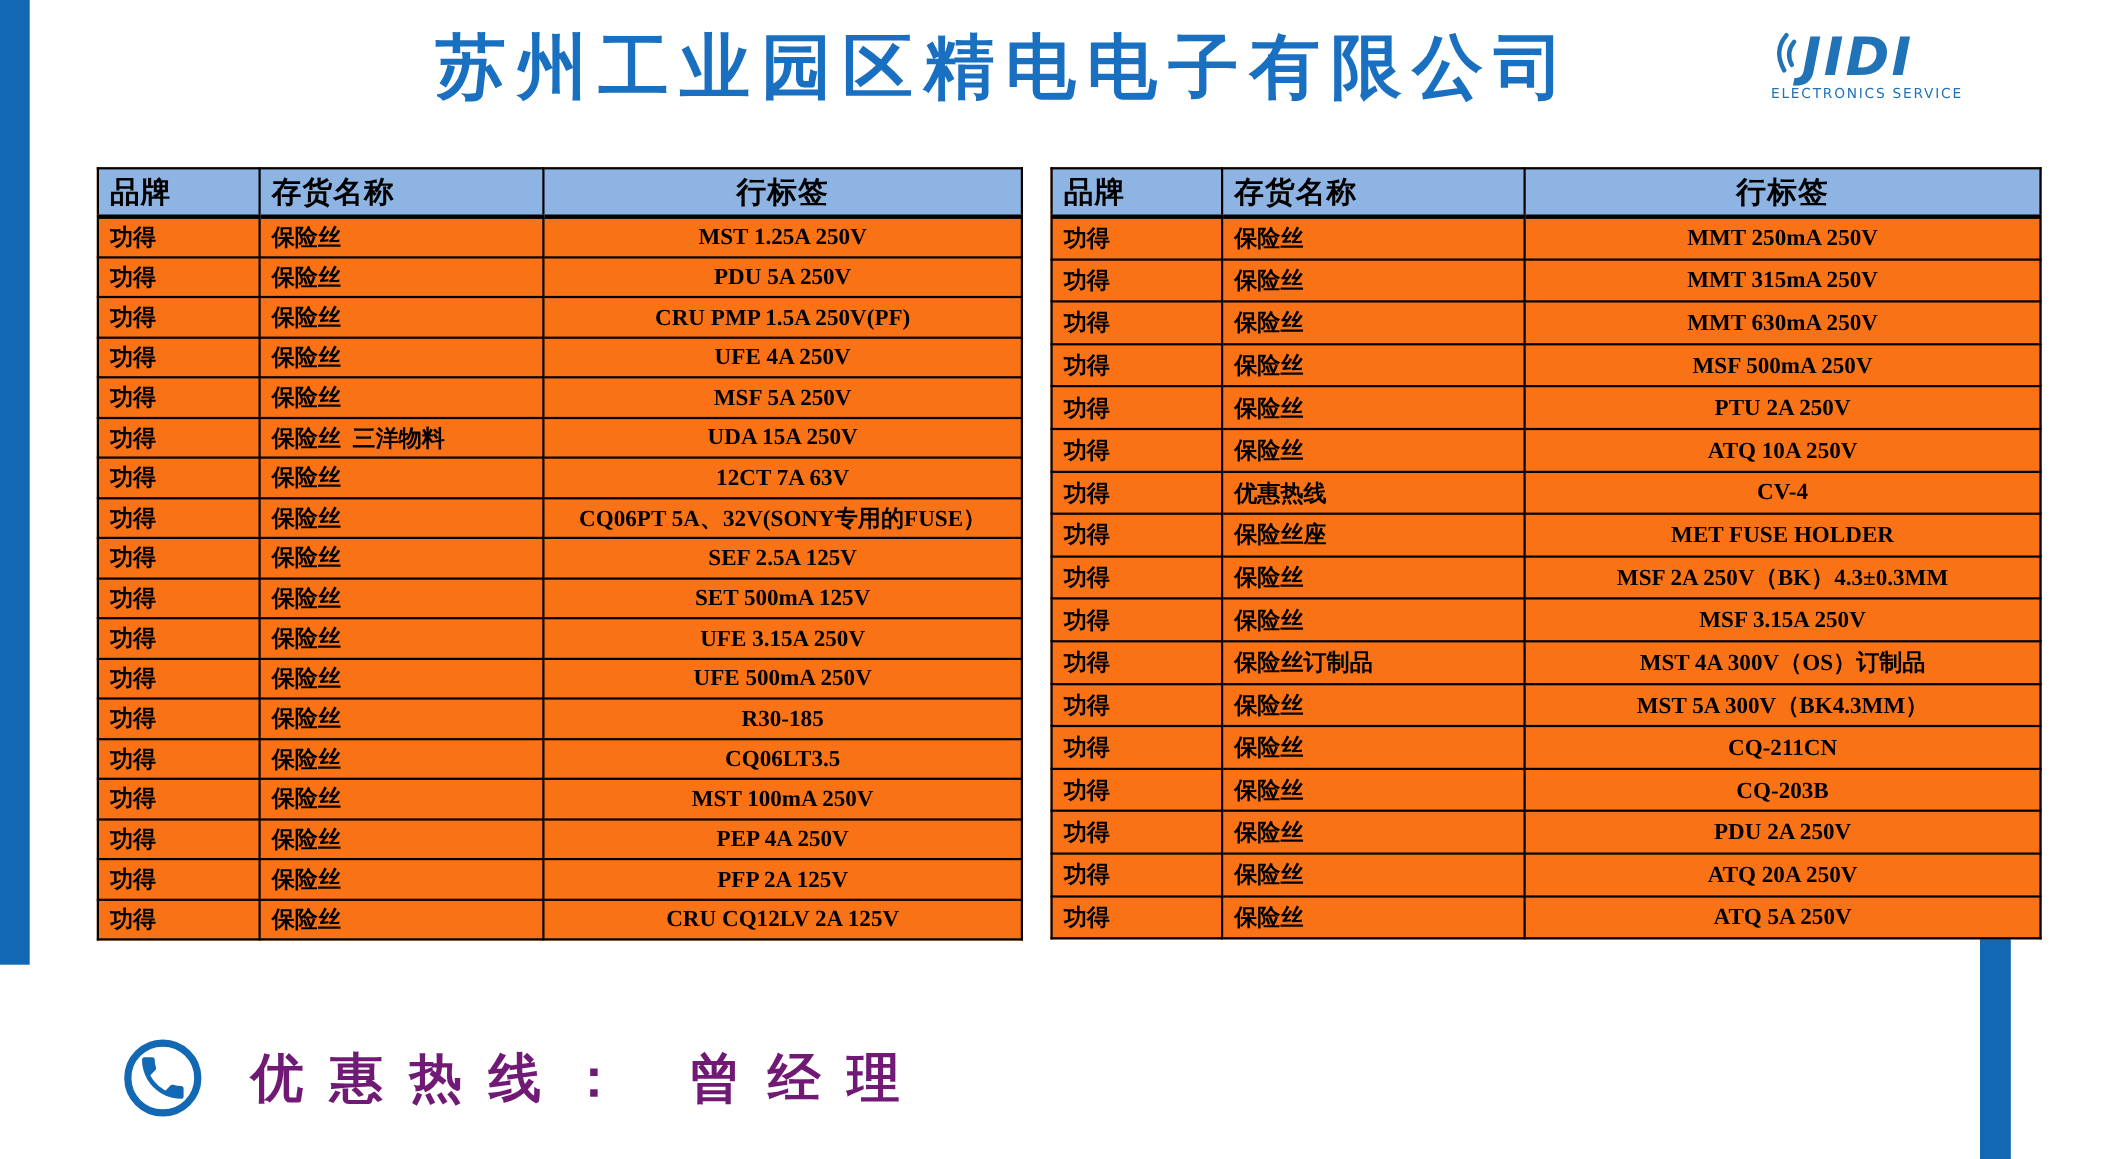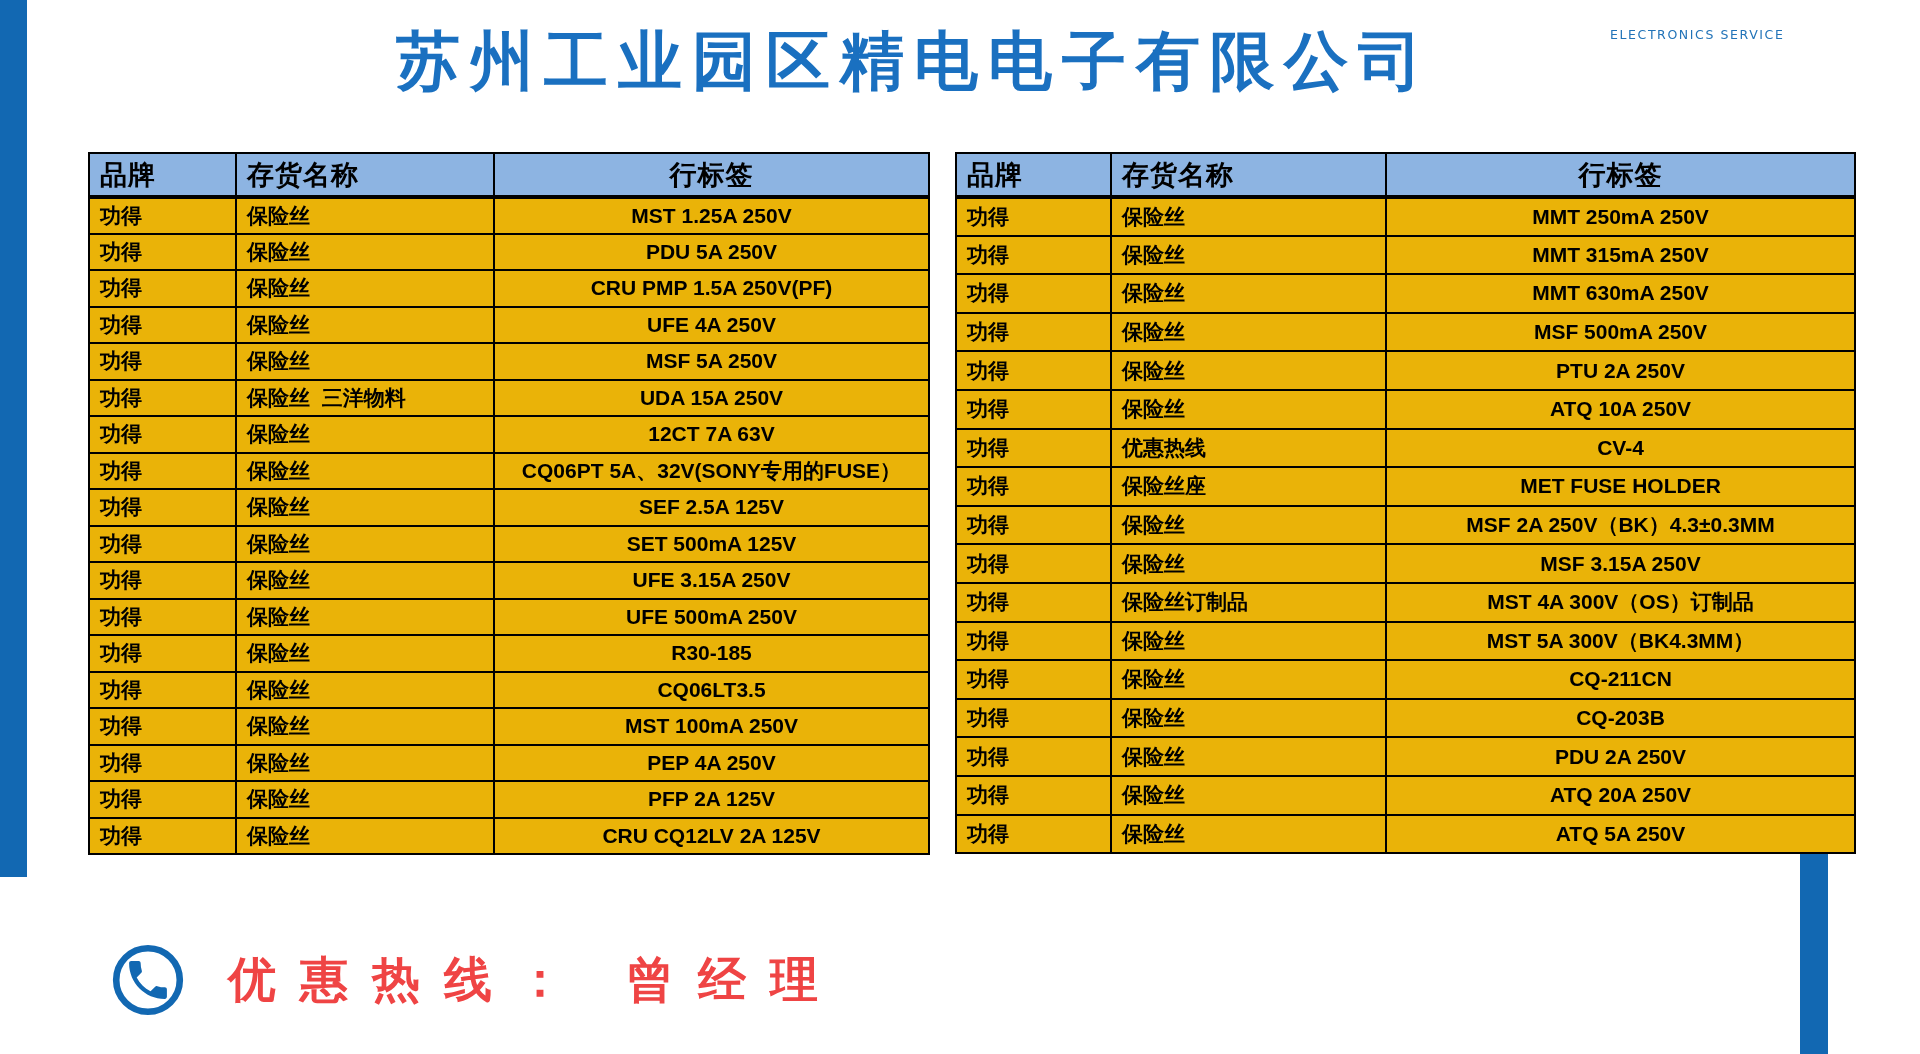--- a/index.html
+++ b/index.html
@@ -20,57 +20,66 @@
   .logo { position:absolute; right:38px; top:26px; width:180px; text-align:left; color:#2173b8; }
   .logo-row { display:flex; align-items:flex-end; }
   .logo-swoosh { margin-right:2px; margin-bottom:6px; }
   .logo-text { font-family:"DejaVu Sans", sans-serif; font-style:italic; font-weight:bold;
                font-size:48px; line-height:1; letter-spacing:2px; }
   .logo-sub  { font-family:"DejaVu Sans", sans-serif; font-size:12.5px; letter-spacing:1.6px;
                margin-top:1px; white-space:nowrap; }
 
   
   table.product-table { position:absolute; top:152px; border-collapse:collapse;
-                        table-layout:fixed; background:#eab308;
-                        font-family:Liberation Sans, sans-serif; }
+                        table-layout:fixed; background:#f97316;
+                        font-family:Liberation Serif, serif; }
   table.table-left  { left:88px;  width:842px; }
   table.table-right { left:955px; width:901px; }
   table.table-left  col.col-brand { width:147px; } table.table-left  col.col-name { width:258px; }
   table.table-right col.col-brand { width:155px; } table.table-right col.col-name { width:275px; }
   .product-table th { background:#8db4e2; border:2px solid #000; border-bottom:4px solid #000;
                       height:44px; font-size:27px; font-weight:bold; color:#000;
                       text-align:left; padding-left:10px; letter-spacing:1px; }
   .product-table th.th-label { text-align:center; padding-left:0; }
   .product-table td { border:2px solid #000; font-size:21px; font-weight:bold; color:#000;
                       vertical-align:middle; white-space:pre; overflow:hidden; }
   table.table-left  td { height:36.5px; }
   table.table-right td { height:38.6px; }
   .product-table td.td-brand, .product-table td.td-name { text-align:left; padding-left:10px; }
   .product-table td.td-label { text-align:center; }
 
   
   .hotline { position:absolute; left:112px; top:944px; display:flex; align-items:center; }
   .phone-badge { width:72px; height:72px; flex:0 0 72px; margin-right:44px; }
   .hotline-text { font-family:"Liberation Serif", serif; font-weight:bold; font-size:48px;
-                  color:#ef4444; white-space:nowrap; display:flex; align-items:flex-start; }
+                  color:#701a75; white-space:nowrap; display:flex; align-items:flex-start; }
   .hl-label   { letter-spacing:24px; }
   .hl-contact { letter-spacing:24px; margin-left:38px; }
   .hl-phone   { letter-spacing:15px; margin-left:28px; }
 </style>
 </head>
 <body>
 
 <div class="page">
 
   <div class="left-bar"></div>
   <div class="right-bar"></div>
 
   <h1 class="title">苏州工业园区精电电子有限公司</h1>
 
   <div class="logo">
+    <div class="logo-row">
+      <svg class="logo-swoosh" width="26" height="44" viewBox="0 0 26 44">
+        <g fill="none" stroke="#2173b8" stroke-width="4" stroke-linecap="round">
+          <path d="M14 6 Q2 20 12 38"></path>
+          <path d="M21 12 Q13 22 19 33"></path>
+        </g>
+      </svg>
+      <div class="logo-text">JIDI</div>
+    </div>
     <div class="logo-sub">ELECTRONICS SERVICE</div>
   </div>
 
   <table class="product-table table-left">
     <colgroup>
         <col class="col-brand">
         <col class="col-name">
         <col class="col-label">
       </colgroup>
     <thead>

